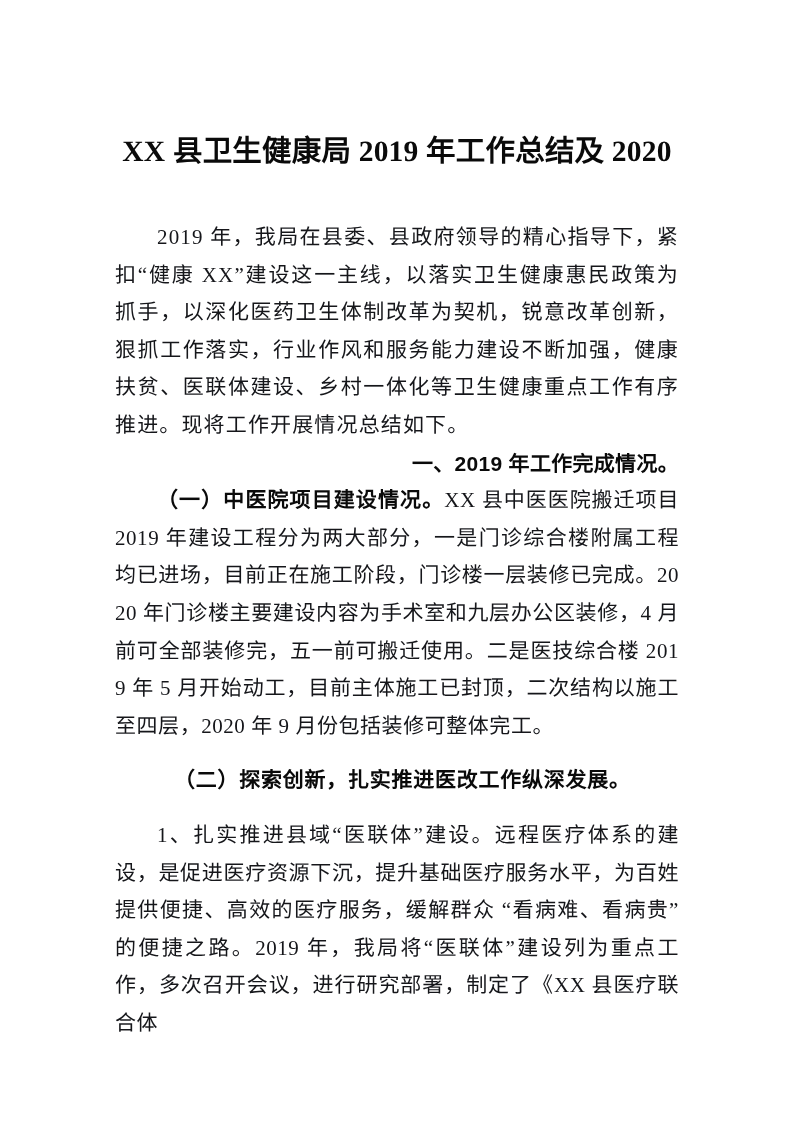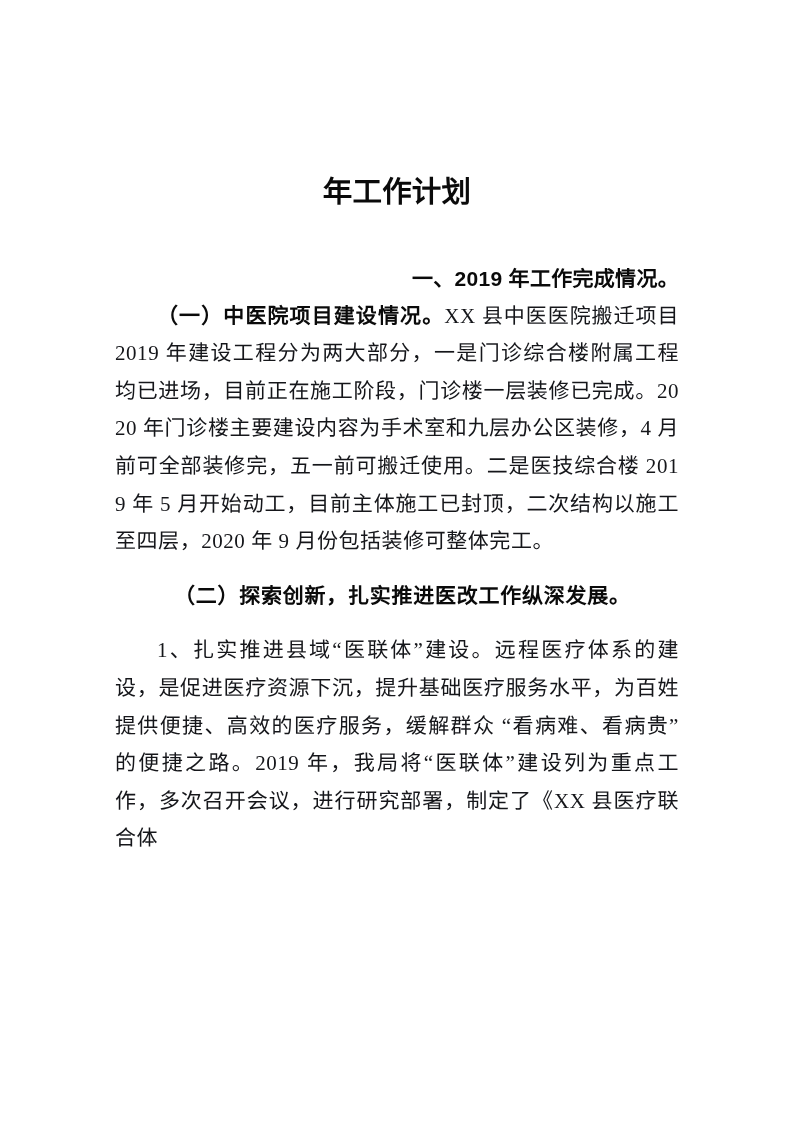--- a/index.html
+++ b/index.html
@@ -100,26 +100,27 @@
   .gap-after-title { height: 46px; }
 </style>
 </head>
 <body>
 
 <div class="page">
 
   <div class="doc-body">
 
     <h1 class="doc-title">
+      <span>XX 县卫生健康局 2019 年工作总结及 2020</span>
       <br>
-      <span>年工作计划</span>
     </h1>
 
     <div class="gap-after-title"></div>
 
+    <p class="para lead">2019 年，我局在县委、县政府领导的精心指导下，紧扣“健康 XX”建设这一主线，以落实卫生健康惠民政策为抓手，以深化医药卫生体制改革为契机，锐意改革创新，狠抓工作落实，行业作风和服务能力建设不断加强，健康扶贫、医联体建设、乡村一体化等卫生健康重点工作有序推进。现将工作开展情况总结如下。</p>
 
     <p class="h1-line">一、2019 年工作完成情况。</p>
 
     <p class="para heading-para"><span class="h2-run">（一）中医院项目建设情况。</span><span>XX 县中医医院搬迁项目 2019 年建设工程分为两大部分，一是门诊综合楼附属工程均已进场，目前正在施工阶段，门诊楼一层装修已完成。2020 年门诊楼主要建设内容为手术室和九层办公区装修，4 月前可全部装修完，五一前可搬迁使用。二是医技综合楼 2019 年 5 月开始动工，目前主体施工已封顶，二次结构以施工至四层，2020 年 9 月份包括装修可整体完工。</span></p>
 
     <p class="h2-line">（二）探索创新，扎实推进医改工作纵深发展。</p>
 
     <p class="para">1、扎实推进县域“医联体”建设。远程医疗体系的建设，是促进医疗资源下沉，提升基础医疗服务水平，为百姓提供便捷、高效的医疗服务，缓解群众 “看病难、看病贵”的便捷之路。2019 年，我局将“医联体”建设列为重点工作，多次召开会议，进行研究部署，制定了《XX 县医疗联合体</p>
 
   </div>

